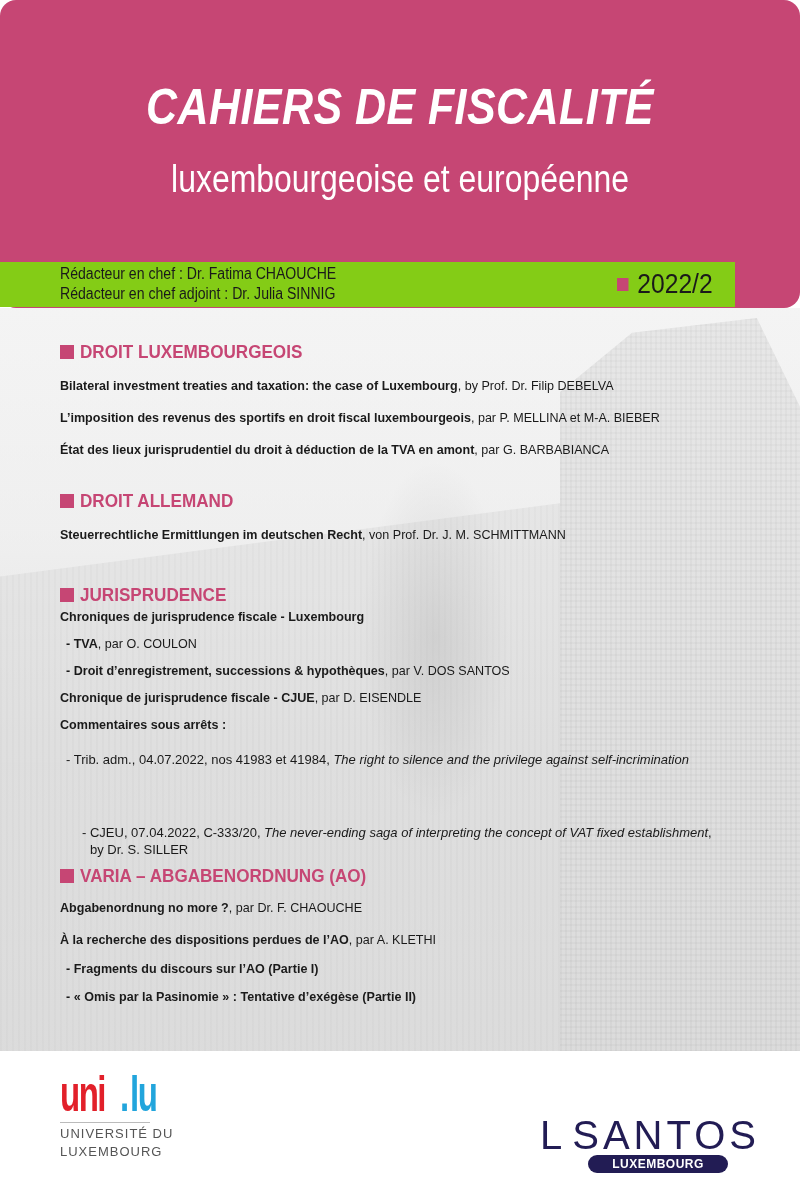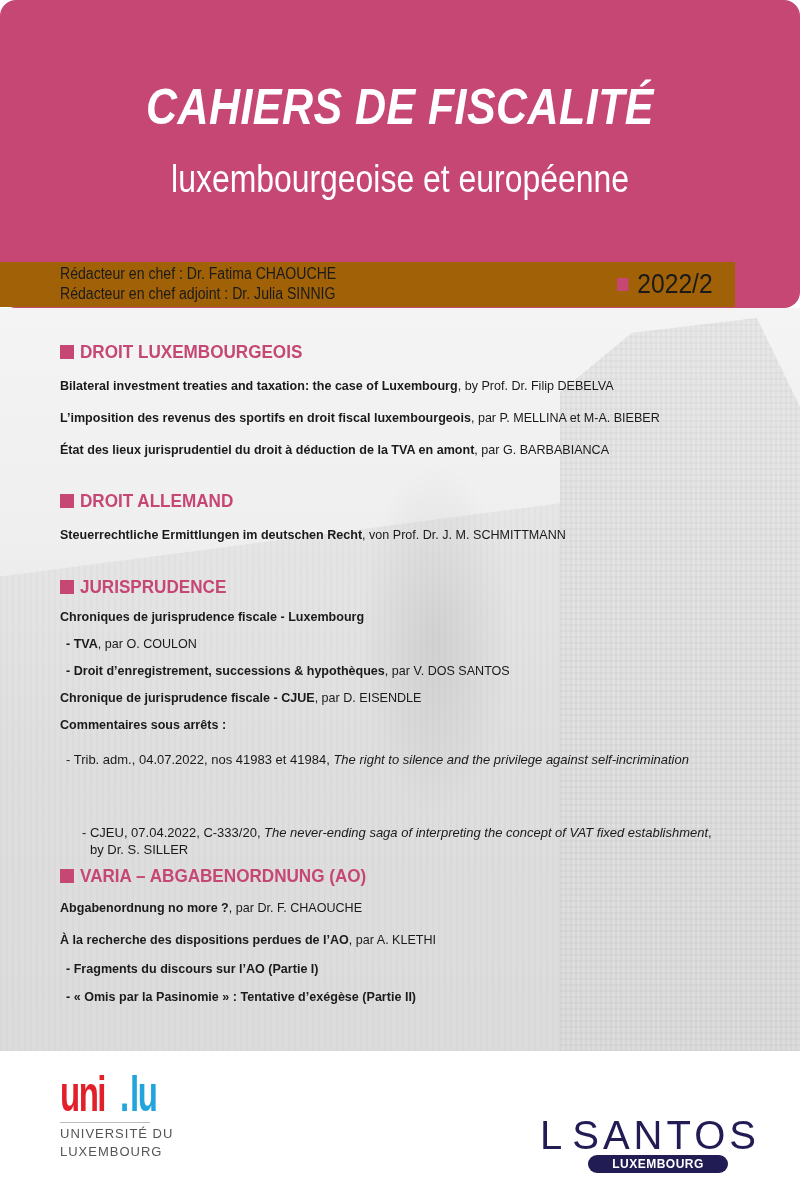--- a/index.html
+++ b/index.html
@@ -5,21 +5,21 @@
   html, body { margin: 0; padding: 0; }
   body { width: 800px; height: 1200px; position: relative; overflow: hidden; background: #ffffff; font-family: "Liberation Sans", sans-serif; }
   .cover { position: absolute; left: 0; top: 0; width: 800px; height: 1200px; }
 
   
   .header { position: absolute; left: 0; top: 0; width: 800px; height: 308px; background: #c64674; border-radius: 16px; }
   .title { position: absolute; left: 0; width: 800px; top: 78px; text-align: center; color: #ffffff; font-family: "Liberation Sans", sans-serif; font-weight: bold; font-style: italic; font-size: 50px; letter-spacing: 0.5px; transform: scaleX(0.86); transform-origin: center; }
   .subtitle { position: absolute; left: 0; width: 800px; top: 158px; text-align: center; color: #ffffff; font-family: "Liberation Sans", sans-serif; font-size: 38px; transform: scaleX(0.84); transform-origin: center; }
 
   
-  .band { position: absolute; left: 0; top: 262px; width: 735px; height: 45px; background: #a16207; }
+  .band { position: absolute; left: 0; top: 262px; width: 735px; height: 45px; background: #84cc16; }
   .editor-line { position: absolute; left: 60px; font-size: 16px; color: #1a1a1a; transform: scaleX(0.88); transform-origin: left; white-space: nowrap; }
   .editor-1 { top: 3px; }
   .editor-2 { top: 23px; }
   .issue { position: absolute; right: 22px; top: 6px; font-size: 28px; color: #1a1a1a; transform: scaleX(0.88); transform-origin: right; display: flex; align-items: center; gap: 10px; }
   .issue .sq { width: 13px; height: 13px; background: #c64674; display: inline-block; }
 
   
   .photo { position: absolute; left: 0; top: 308px; width: 800px; height: 743px; background: linear-gradient(180deg, #f3f3f3 0%, #eeeeee 30%, #dcdcdc 60%, #e2e2e2 100%); overflow: hidden; }
   .bldg-right { position: absolute; left: 560px; top: 10px; width: 240px; height: 740px; background: repeating-linear-gradient(90deg, rgba(0,0,0,0.06) 0 2px, rgba(255,255,255,0) 2px 5px), repeating-linear-gradient(0deg, rgba(0,0,0,0.05) 0 2px, rgba(255,255,255,0) 2px 6px), #d6d6d6; clip-path: polygon(30% 2%, 82% 0%, 100% 12%, 100% 100%, 0% 100%, 0% 10%); }
   .bldg-left { position: absolute; left: 0; top: 190px; width: 600px; height: 560px; background: repeating-linear-gradient(90deg, rgba(0,0,0,0.05) 0 2px, rgba(255,255,255,0) 2px 6px), #d2d2d2; clip-path: polygon(0% 14%, 100% 0%, 100% 100%, 0% 100%); opacity: 0.7; }
@@ -96,21 +96,21 @@
     </div>
 
     <div class="section-head" style="top:182px;">
       <span class="sq"></span>
       <span class="lbl">DROIT ALLEMAND</span>
     </div>
     <div class="entry" style="top:219px;">
       <b>Steuerrechtliche Ermittlungen im deutschen Recht</b><span class="plain">, von Prof. Dr. J. M. SCHMITTMANN</span>
     </div>
 
-    <div class="section-head" style="top:268px;justify-content:flex-end;">
+    <div class="section-head" style="top:276px;justify-content:flex-end;">
       <span class="sq"></span>
       <span class="lbl">JURISPRUDENCE</span>
     </div>
     <div class="entry" style="top:301px;">
       <b>Chroniques de jurisprudence fiscale - Luxembourg</b><span class="plain"></span>
     </div>
     <div class="entry sub" style="top:328px;">
       <b>- </b><b>TVA</b><span class="plain">, par O. COULON</span>
     </div>
     <div class="entry sub" style="top:355px;">

